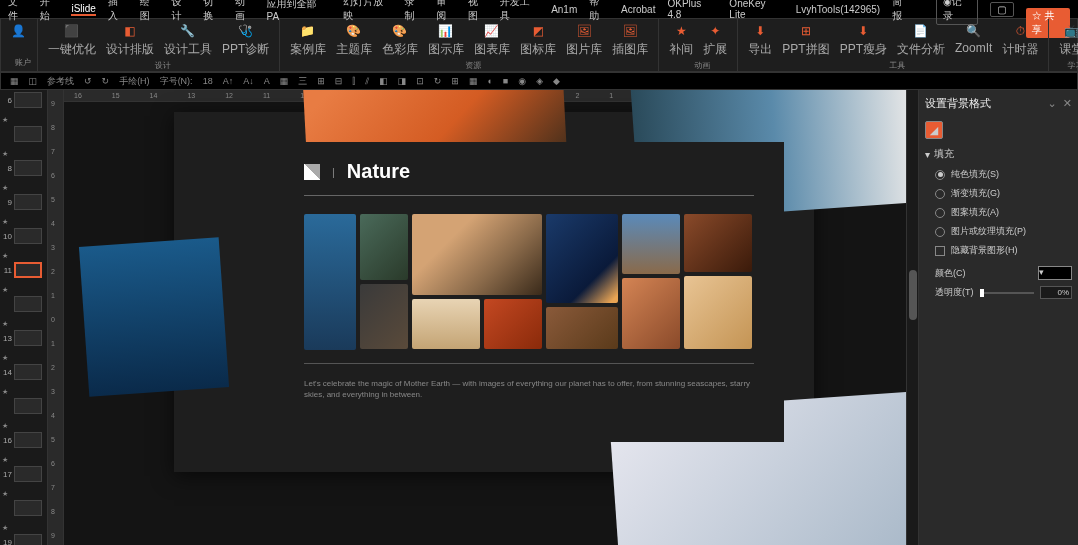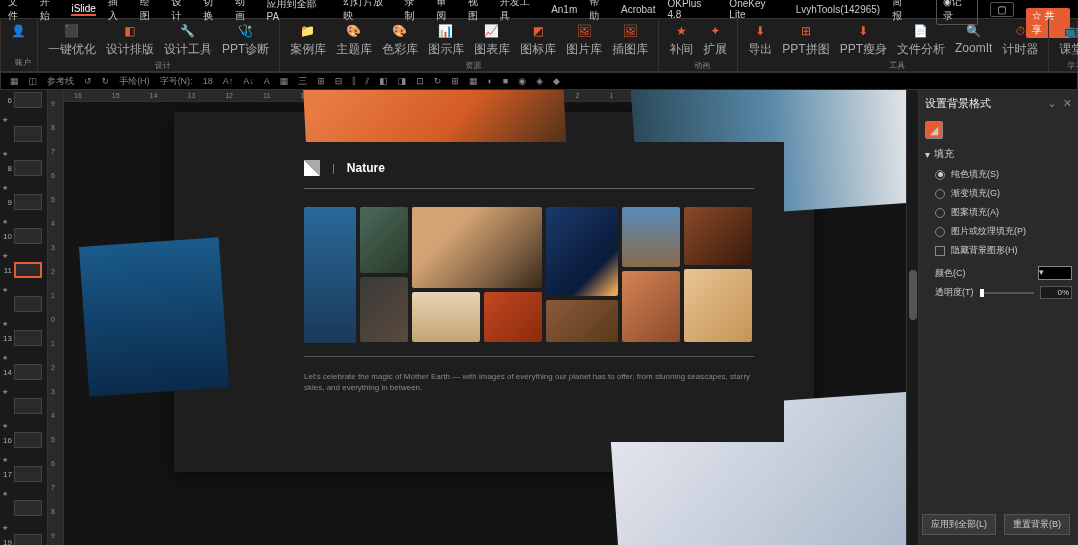--- a/index.html
+++ b/index.html
@@ -42,21 +42,21 @@
     .ruler-h { height: 12px; background: #2a2a2a; border-bottom: 1px solid #333; display: flex; align-items: center; padding-left: 10px; gap: 30px; font-size: 7px; color: #888; }
     .slide-canvas { position: absolute; top: 22px; left: 110px; width: 640px; height: 360px; background: #1e1e1e; box-shadow: 0 4px 20px rgba(0,0,0,0.6); }
     .bg-img1 { position: absolute; top: -80px; left: 130px; width: 260px; height: 140px; background: linear-gradient(135deg, #e87c43 20%, #d45c23 60%, #3a2a1a); transform: rotate(-3deg); }
     .bg-img2 { position: absolute; top: -60px; right: -100px; width: 280px; height: 160px; background: linear-gradient(90deg, #2a4a5a, #5a8aaa, #e8e8e8); transform: rotate(-4deg); }
     .bg-img3 { position: absolute; top: 130px; left: -90px; width: 140px; height: 150px; background: linear-gradient(180deg, #1a5a8a, #0a2a4a); transform: rotate(-4deg); }
     .bg-img4 { position: absolute; bottom: -90px; right: -100px; width: 300px; height: 160px; background: linear-gradient(135deg, #e8e8f0, #a8b8c8); transform: rotate(-4deg); }
     .main-card { position: absolute; top: 30px; left: 100px; width: 510px; height: 300px; background: #1e1e1e; padding: 18px 30px; z-index: 10; }
     .card-title { display: flex; align-items: center; gap: 12px; padding-bottom: 12px; border-bottom: 1px solid #666; margin-bottom: 18px; }
     .card-title .logo { width: 16px; height: 16px; background: linear-gradient(45deg, #fff 50%, #aaa 50%); }
     .card-title .sep { color: #888; }
-    .card-title .title { color: #fff; font-size: 12px; font-weight: bold; }
+    .card-title .title { color: #fff; font-size: 20px; font-weight: bold; }
     .collage { display: flex; gap: 4px; height: 150px; border-bottom: 1px solid #555; padding-bottom: 14px; margin-bottom: 14px; }
     .col { display: flex; flex-direction: column; gap: 4px; }
     .pc { border-radius: 2px; }
     .c1 { width: 52px; height: 136px; background: linear-gradient(180deg, #2a6a9a, #1a3a5a); }
     .c2 { width: 48px; height: 66px; background: linear-gradient(135deg, #4a6a5a, #2a3a2a); }
     .c3 { width: 48px; height: 66px; background: linear-gradient(135deg, #3a3a3a, #5a4a3a); }
     .c4 { width: 130px; height: 82px; background: linear-gradient(135deg, #d4a374 30%, #8a6a4a, #3a2a1a); }
     .c5 { width: 68px; height: 50px; background: linear-gradient(180deg, #e8d4b4, #c4a474); }
     .c6 { width: 58px; height: 50px; background: linear-gradient(135deg, #c44822, #8a2a0a); }
     .c7 { width: 72px; height: 90px; background: linear-gradient(135deg, #1a3a6a, #0a1a3a 70%, #e8a454 95%); }
@@ -491,18 +491,14 @@
       </div>
     <div class="color-row">
       <span>颜色(C)</span>
       <div class="color-swatch">▾</div>
     </div>
     <div class="trans-row">
       <span>透明度(T)</span>
       <div class="trans-slider"></div>
       <div class="trans-val">0%</div>
     </div>
-    <div class="panel-footer">
-      <button>应用到全部(L)</button>
-      <button>重置背景(B)</button>
-    </div>
   </div>
 </div>
 
 </body></html>

